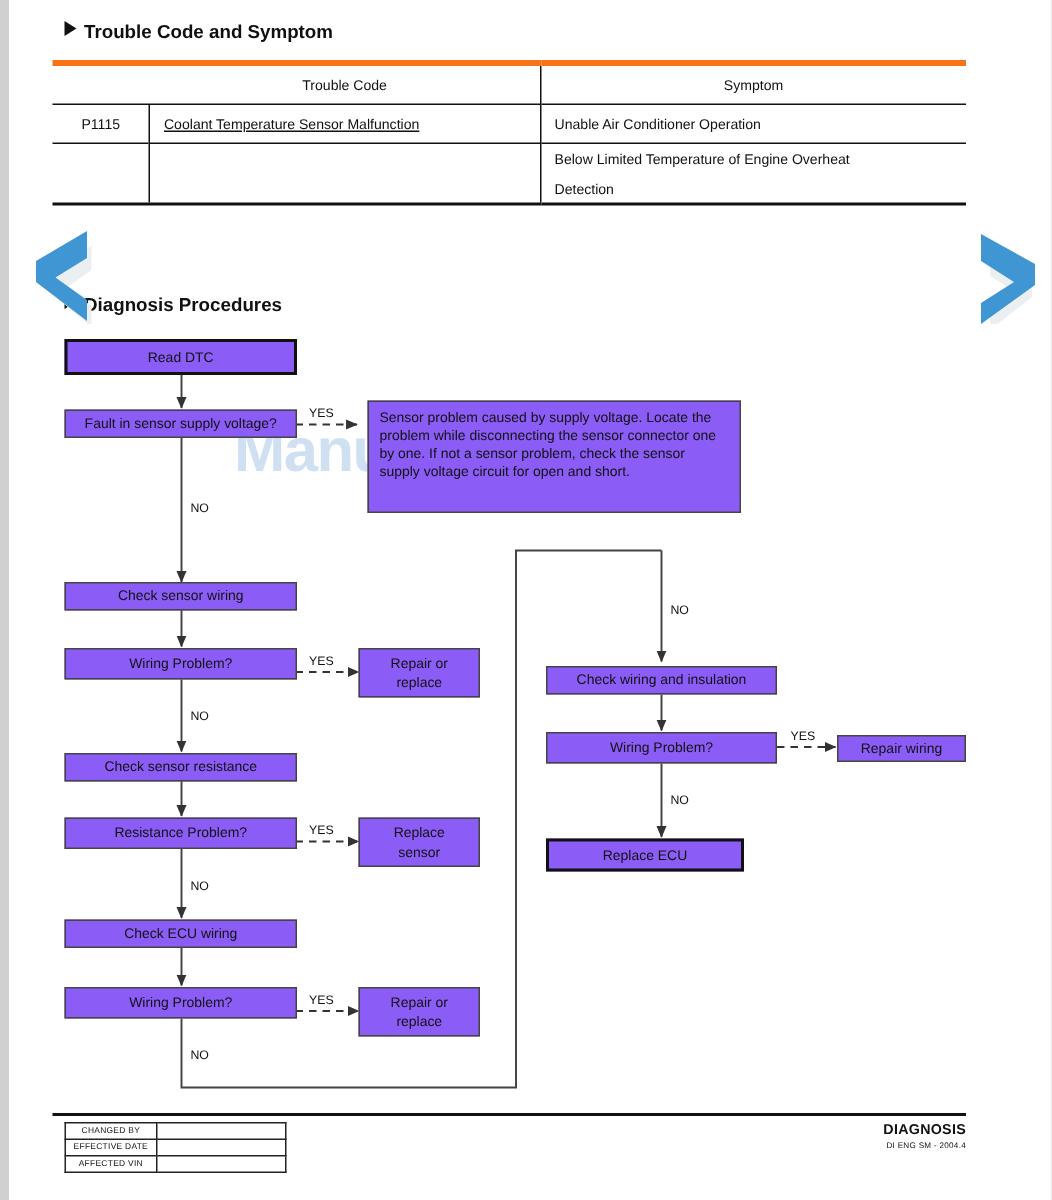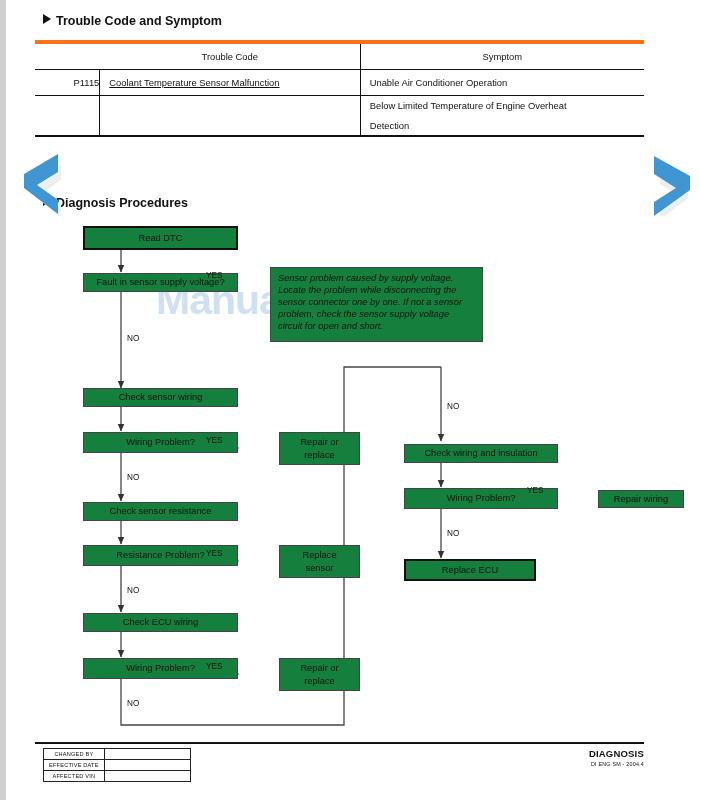--- a/index.html
+++ b/index.html
@@ -72,21 +72,21 @@
     background: transparent;
   }
   #tc-table td {
     padding: 0;
     vertical-align: middle;
   }
   .tc-top { border-top: 4px solid #f97316; }
   .tc-rowline { border-top: 1px solid #111; }
   .tc-bot { border-bottom: 2px solid #111; }
   .vline { border-left: 1px solid #111; }
-  .c-code   { width: 66px;  text-align: right; }
+  .c-code   { width: 66px;  text-align: center; }
   .c-desc   { width: 259px; padding-left: 9px !important; text-decoration: underline; }
   .c-symp   { width: 284px; padding-left: 9px !important; }
   .hdr-cell { text-align: center; height: 25px; }
   .r1 { height: 26px; }
   .r2 { height: 20px; }
   .r3 { height: 20px; }
 
   
   .nav-arrow {
     position: absolute;
@@ -100,31 +100,30 @@
   #flow {
     position: absolute;
     left: 0; top: 0;
     width: 695px;
     height: 800px;
     z-index: 2;
   }
   .fbox {
     position: absolute;
     box-sizing: border-box;
-    background: #15803d;
+    background: #8b5cf6;
     border: 1px solid #444;
     font-size: 9.3px;
     color: #111;
     display: flex;
     align-items: center;
     justify-content: center;
     text-align: center;
     line-height: 1.3;
     z-index: 3;
-    margin-left: 40px;
   }
   .fbox.thick { border: 2px solid #111; }
   .fbox.textpara {
     display: block;
     text-align: left;
     padding: 5px 7px 4px 7px;
     line-height: 1.28;
     font-size: 9.3px;
   }
   .flabel {
@@ -278,21 +277,21 @@
         <line x1="191" y1="561" x2="233" y2="561" marker-end="url(#ah)"></line>
         <line x1="191" y1="674" x2="233" y2="674" marker-end="url(#ah)"></line>
         <line x1="512" y1="498" x2="551" y2="498" marker-end="url(#ah)"></line>
       </g>
     </svg>
 
     <div class="fbox thick" style="left:37px; top:226px; width:155px; height:24px;">Read DTC</div>
 
     <div class="fbox" style="left:37px; top:273px; width:155px; height:19px;">Fault in sensor supply voltage?</div>
 
-    <div class="fbox textpara" style="left:224px; top:267px; width:213px; height:75px;font-style:italic;">Sensor problem caused by supply voltage. Locate the problem while disconnecting the sensor connector one by one. If not a sensor problem, check the sensor supply voltage circuit for open and short.</div>
+    <div class="fbox textpara" style="left:239px; top:267px; width:249px; height:75px;">Sensor problem caused by supply voltage. Locate the problem while disconnecting the sensor connector one by one. If not a sensor problem, check the sensor supply voltage circuit for open and short.</div>
 
     <div class="fbox" style="left:37px; top:388px; width:155px; height:19px;">Check sensor wiring</div>
 
     <div class="fbox" style="left:37px; top:432px; width:155px; height:21px;">Wiring Problem?</div>
 
     <div class="fbox" style="left:233px; top:432px; width:81px; height:33px; flex-direction:column;">
       <span>Repair or</span>
       <span>replace</span>
     </div>
 

